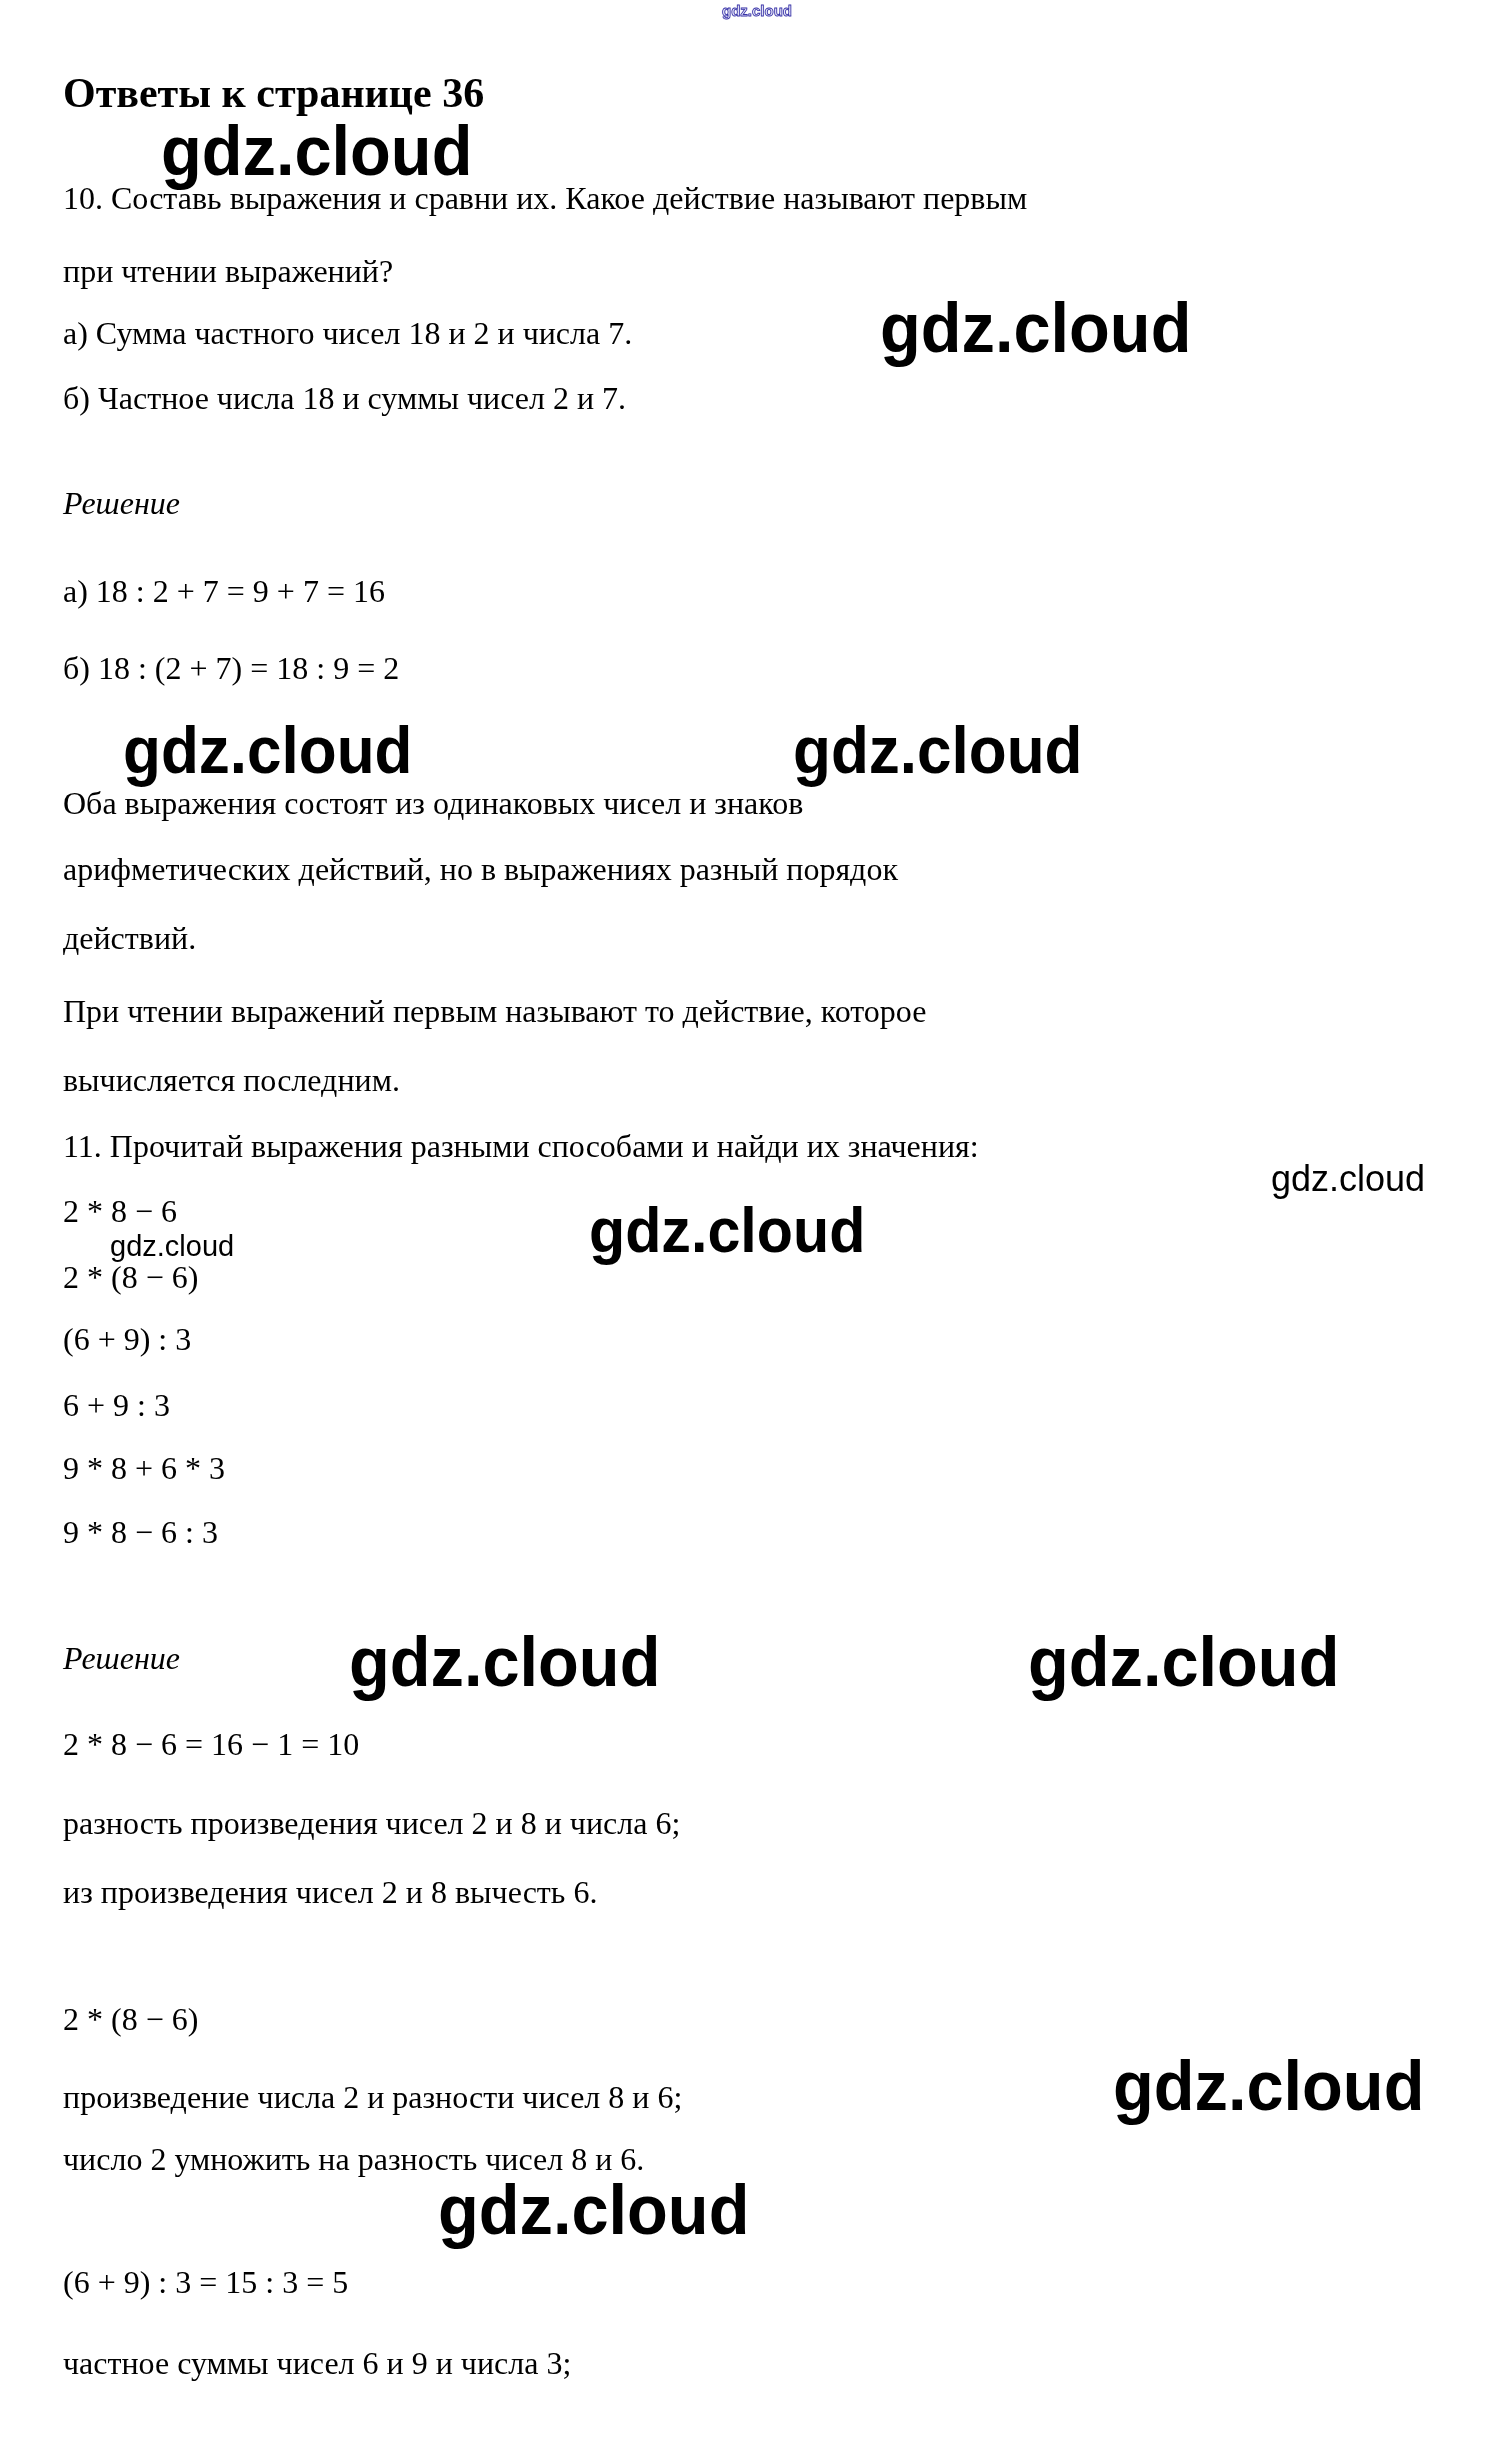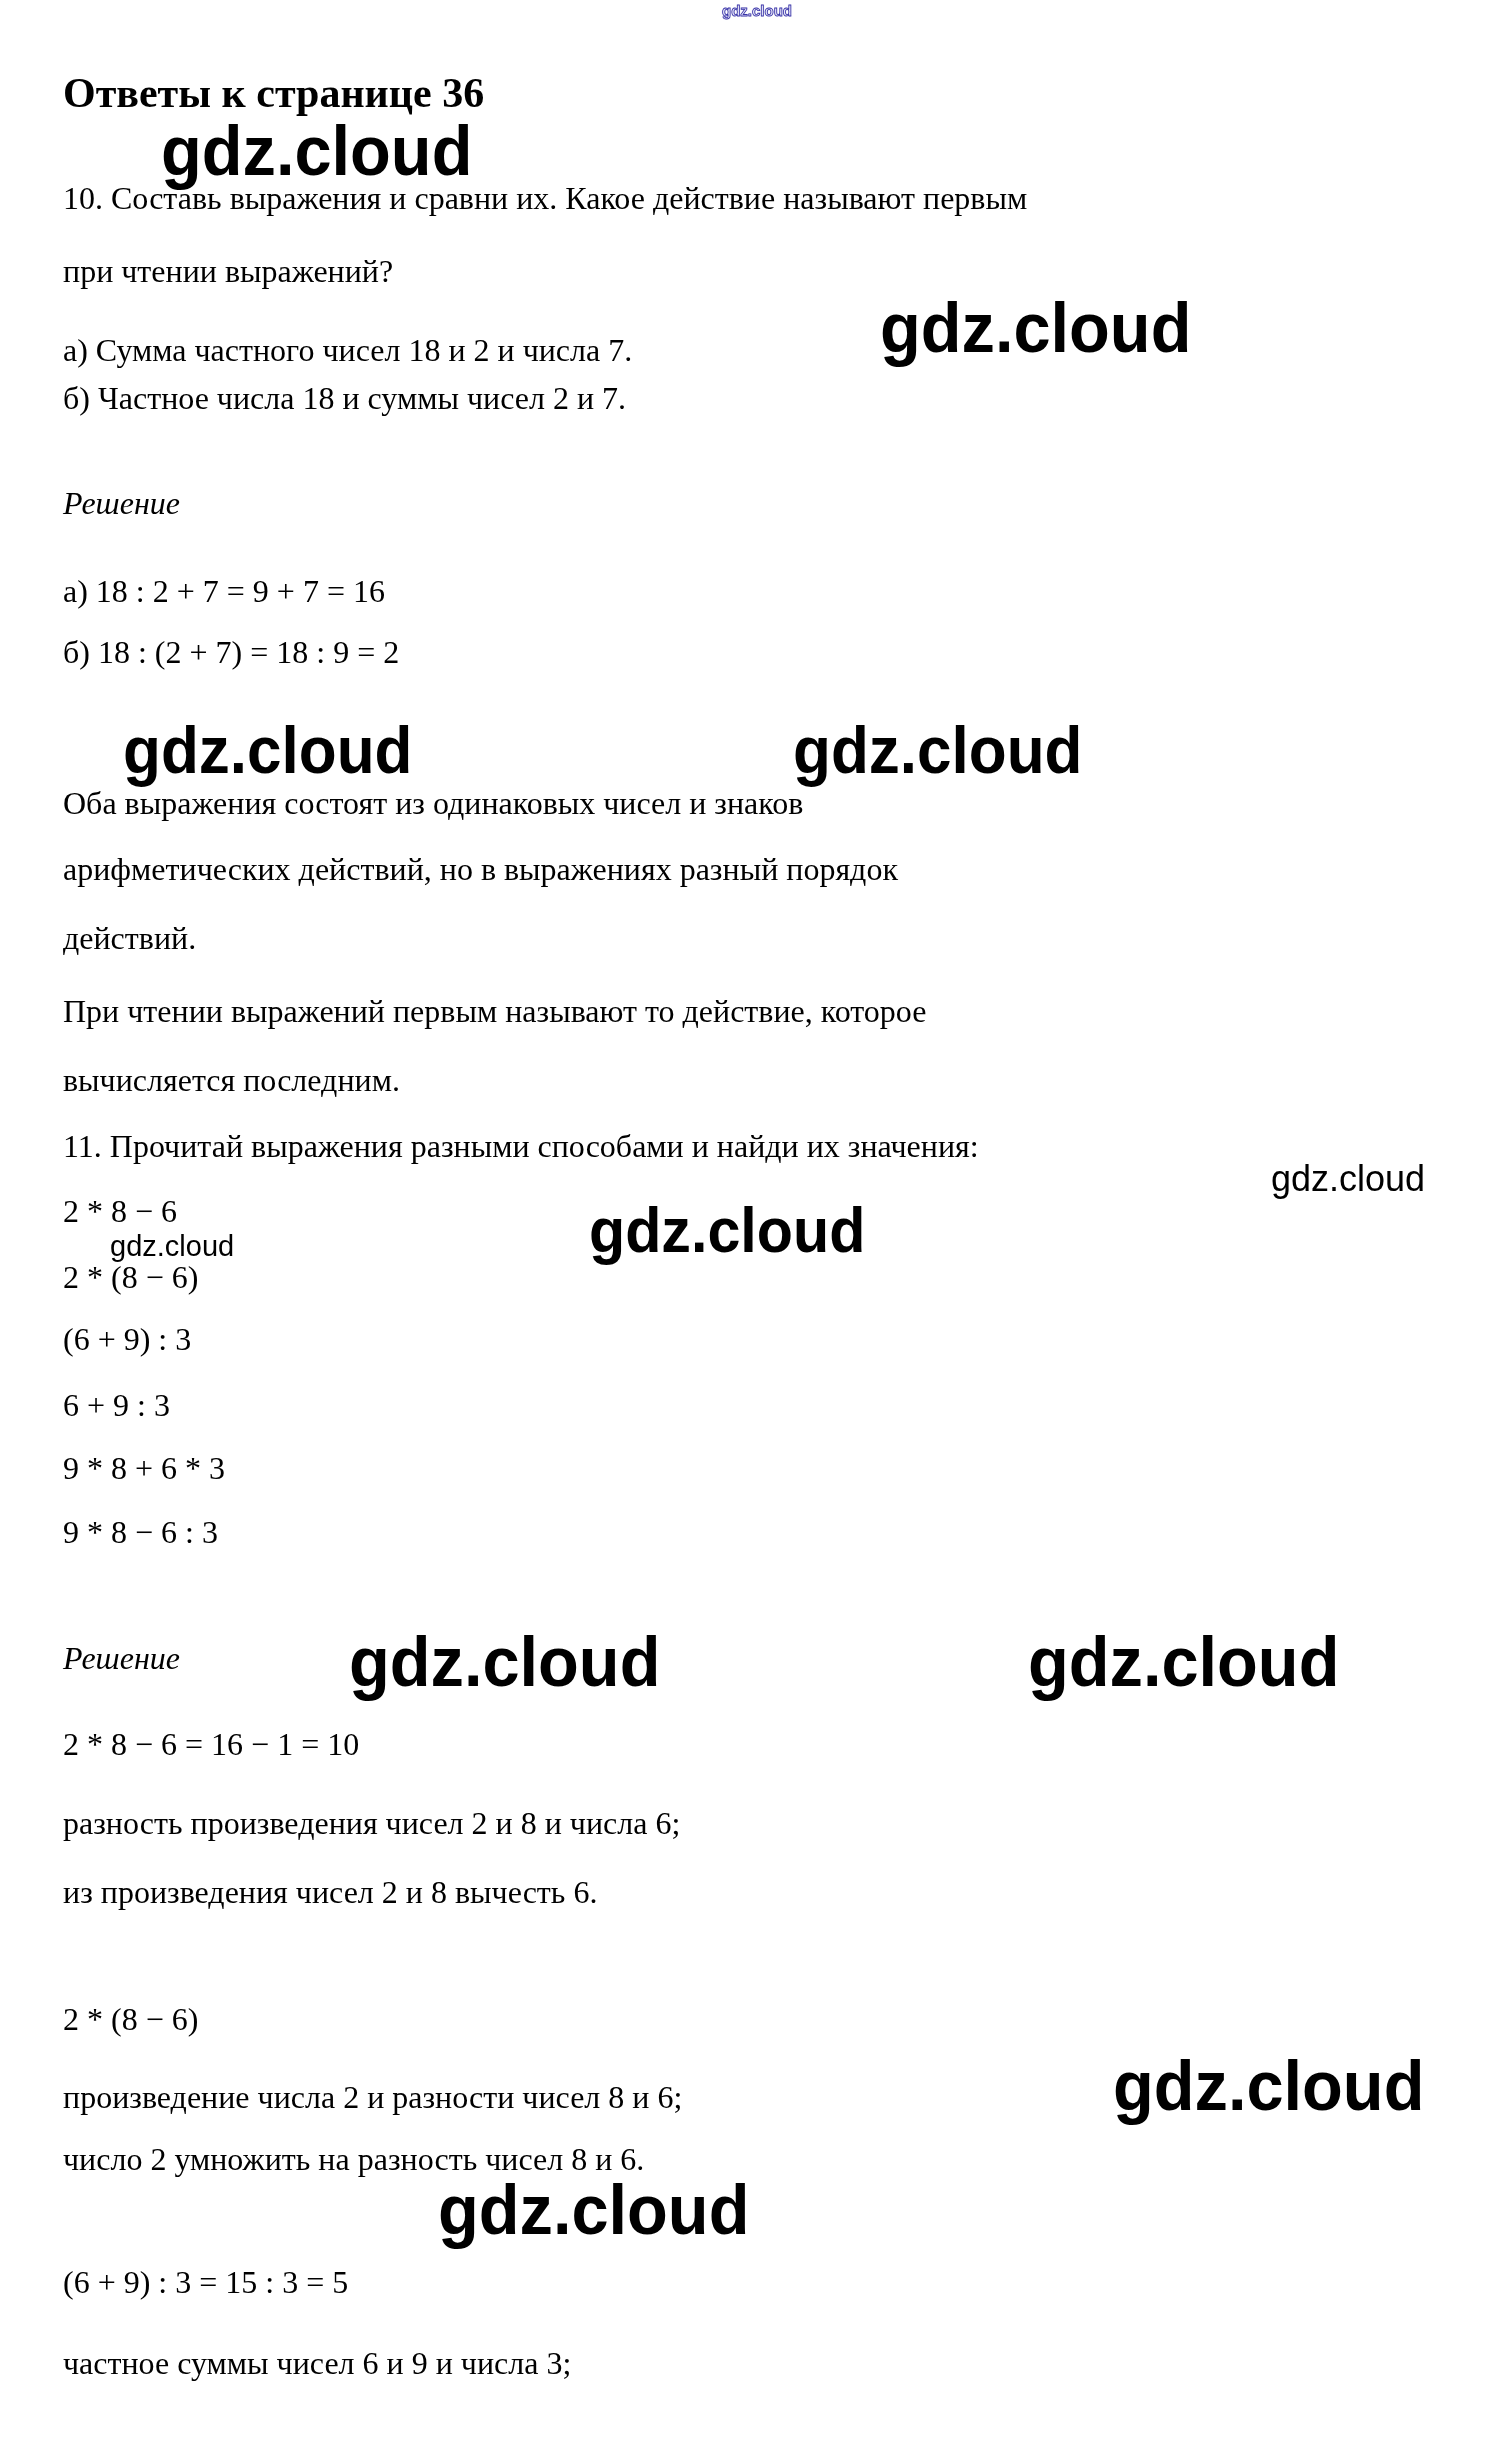--- a/index.html
+++ b/index.html
@@ -71,25 +71,25 @@
   <span class="wm" style="left:589px; top:1199px; font-size:63px;">gdz.cloud</span>
   <span class="wm" style="left:349px; top:1626px; font-size:71px;">gdz.cloud</span>
   <span class="wm" style="left:1028px; top:1626px; font-size:71px;">gdz.cloud</span>
   <span class="wm" style="left:1113px; top:2050px; font-size:71px;">gdz.cloud</span>
   <span class="wm" style="left:438px; top:2174px; font-size:71px;">gdz.cloud</span>
 
   <div class="line heading" style="top:69px;">Ответы к странице 36</div>
 
   <div class="line" style="top:180px;">10. Составь выражения и сравни их. Какое действие называют первым</div>
   <div class="line" style="top:253px;">при чтении выражений?</div>
-  <div class="line" style="top:332px;">а) Сумма частного чисел 18 и 2 и числа 7.</div>
+  <div class="line" style="top:315px;">а) Сумма частного чисел 18 и 2 и числа 7.</div>
   <div class="line" style="top:380px;">б) Частное числа 18 и суммы чисел 2 и 7.</div>
   <div class="line italic" style="top:485px;">Решение</div>
   <div class="line" style="top:573px;text-align:center;">а) 18 : 2 + 7 = 9 + 7 = 16</div>
-  <div class="line" style="top:634px;">б) 18 : (2 + 7) = 18 : 9 = 2</div>
+  <div class="line" style="top:650px;">б) 18 : (2 + 7) = 18 : 9 = 2</div>
   <div class="line" style="top:851px;">арифметических действий, но в выражениях разный порядок</div>
   <div class="line" style="top:785px;">Оба выражения состоят из одинаковых чисел и знаков</div>
   <div class="line" style="top:920px;">действий.</div>
   <div class="line" style="top:993px;">При чтении выражений первым называют то действие, которое</div>
   <div class="line" style="top:1062px;">вычисляется последним.</div>
 
   <div class="line" style="top:1128px;">11. Прочитай выражения разными способами и найди их значения:</div>
   <div class="line" style="top:1193px;">2 * 8 − 6</div>
   <div class="line" style="top:1259px;">2 * (8 − 6)</div>
   <div class="line" style="top:1321px;">(6 + 9) : 3</div>

